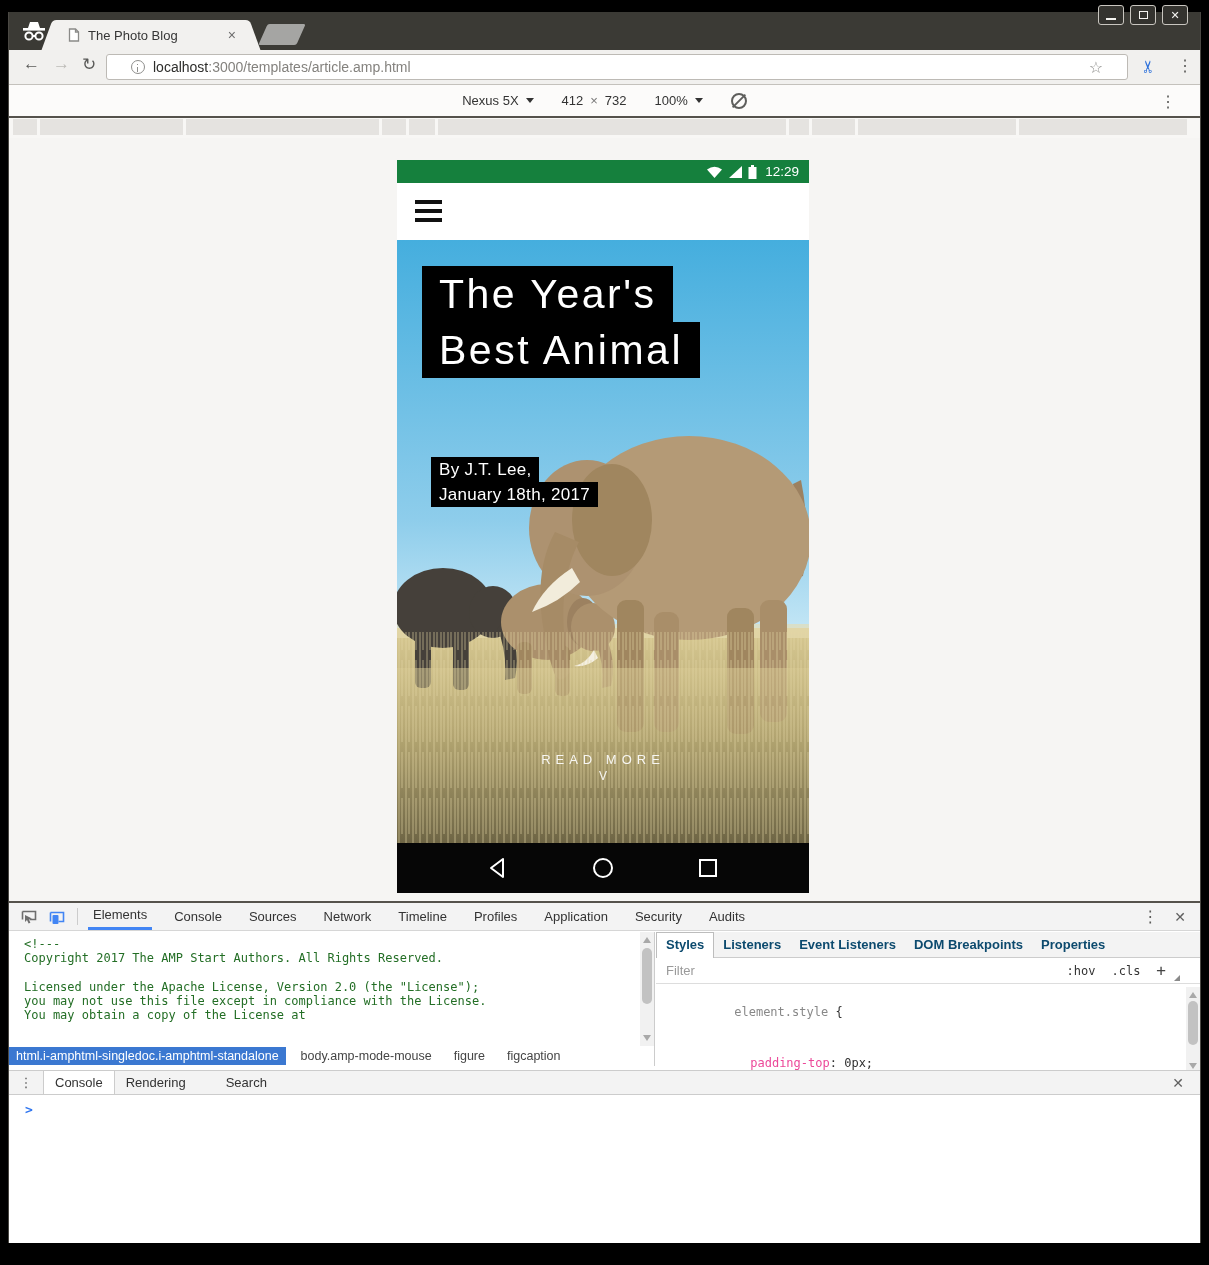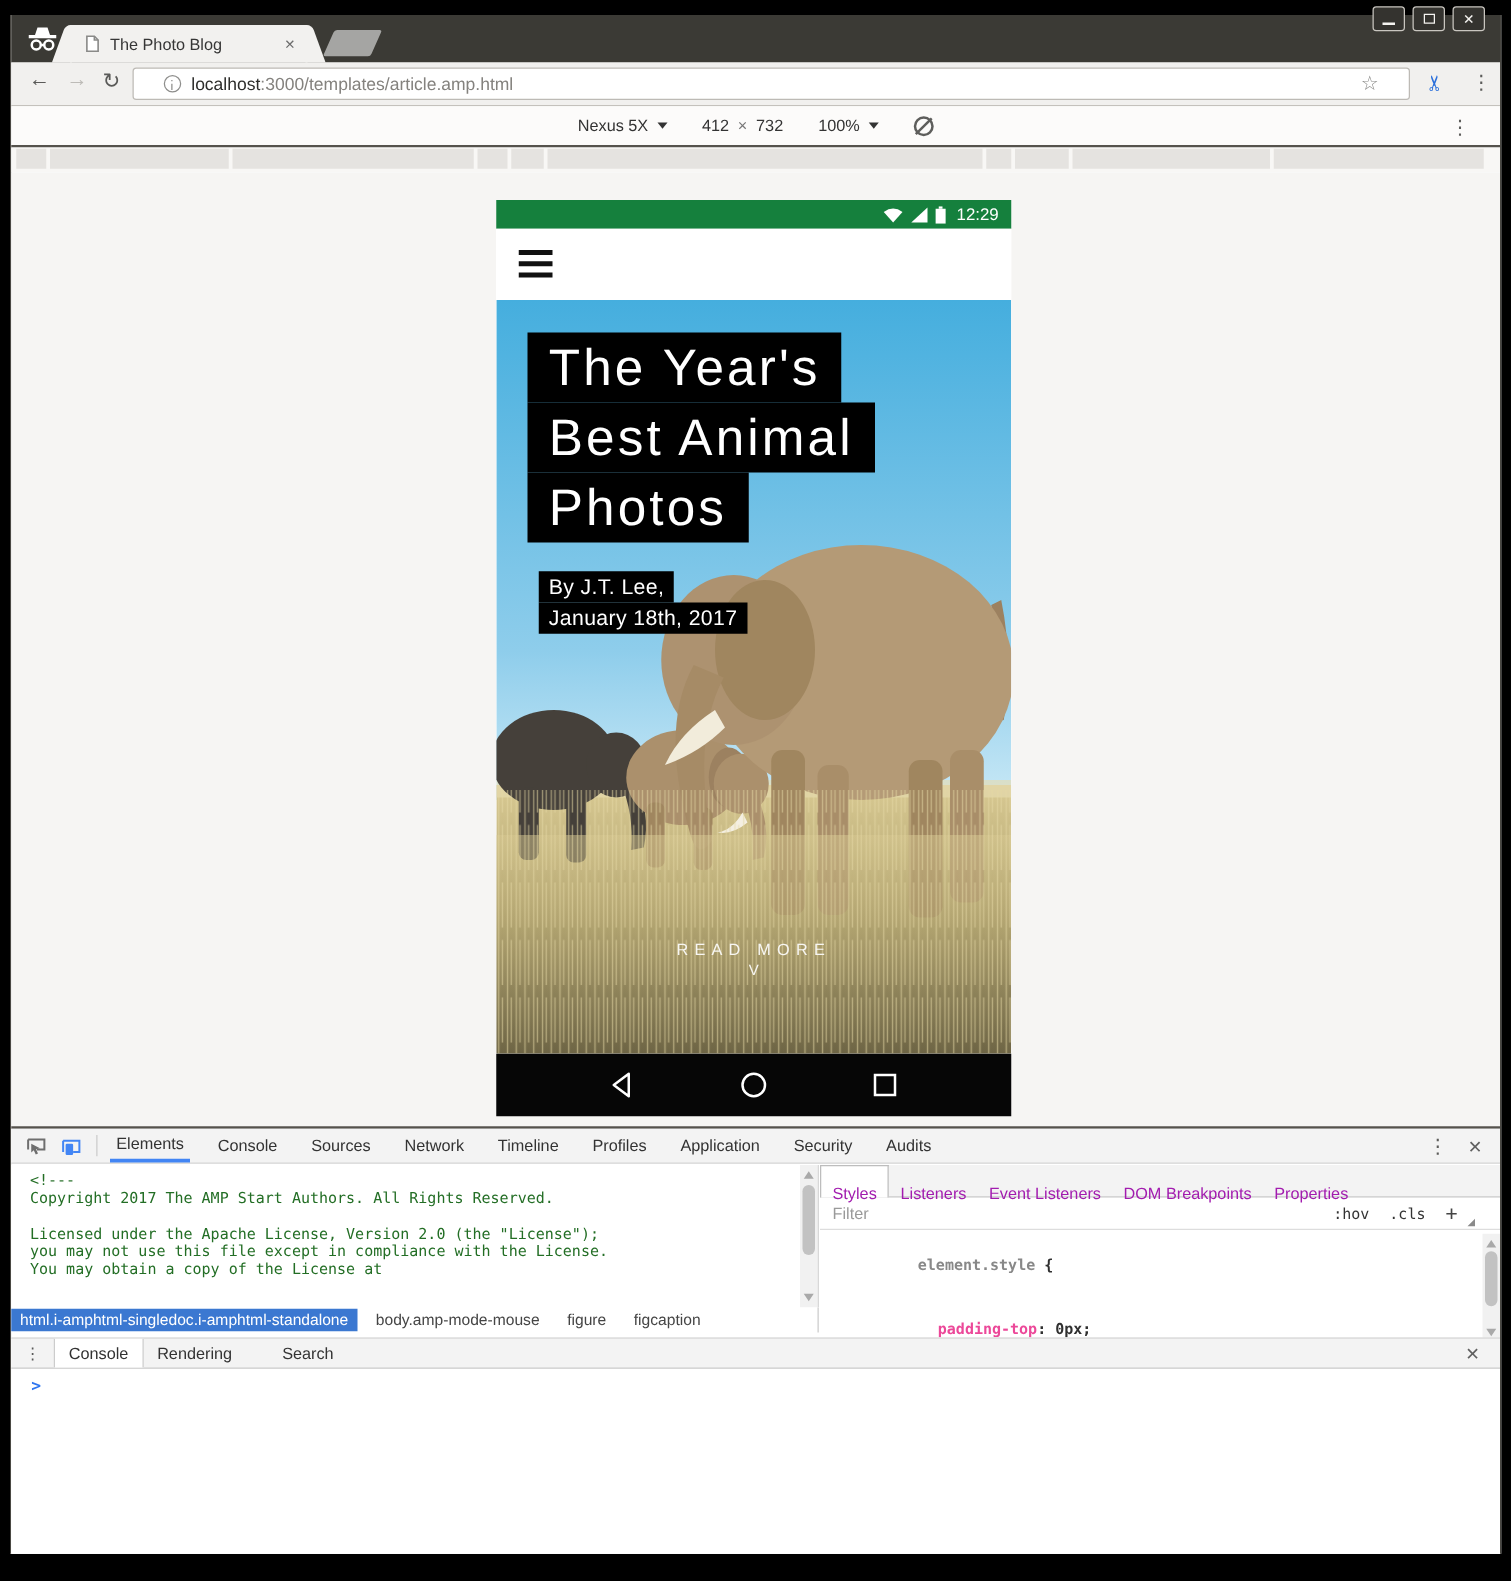--- a/index.html
+++ b/index.html
@@ -111,31 +111,31 @@
   .vscroll .thumb { position:absolute; left:2px; width:10px; background:#c2c2c2; border-radius:5px; }
 
   .crumbbar { position:absolute; left:0; top:143px; width:646px; height:20px; background:#fff;
               border-right:1px solid #ccc; display:flex; align-items:center; font-size:12.5px; }
   .crumb { padding:2px 7px; color:#454545; margin-right:8px; white-space:nowrap; }
   .crumb.selected { background:#3b78d1; color:#fff; }
 
   .styles-pane { position:absolute; left:647px; top:29px; right:0; height:139px; background:#fff; }
   .styles-tabs { height:26px; background:#f3f3f3; border-bottom:1px solid #ccc; display:flex;
                  align-items:stretch; font-size:13px; }
-  .s-tab { padding:10px 9px; line-height:25px; color:#a21caf; }
+  .s-tab { padding:0 9px; line-height:25px; color:#0c4a6e;font-weight:bold; }
   .s-tab.active { background:#fff; border:1px solid #bdbdbd; border-bottom:none; margin-bottom:-1px; line-height:24px; }
   .styles-filter { height:26px; border-bottom:1px solid #ddd; display:flex; align-items:center; padding:0 10px; position:relative; }
   .filter-ph { color:#9a9a9a; font-size:13px; }
   .filter-right { margin-left:auto; display:flex; align-items:center; gap:16px;
                   font-family:"DejaVu Sans Mono", monospace; font-size:12px; color:#333; padding-right:24px; }
   .plus-btn { font-size:16px; color:#444; }
   .corner-tri { position:absolute; right:20px; bottom:2px; width:0; height:0;
                 border-left:6px solid transparent; border-bottom:6px solid #8a8a8a; }
   .styles-body { position:relative; height:87px; font-family:"DejaVu Sans Mono", monospace; font-size:12px; }
-  .rule-line { line-height:17px; padding-left:6px; white-space:pre;font-weight:bold; }
+  .rule-line { line-height:17px; padding-left:6px; white-space:pre; }
   .rule-line.indent { padding-left:22px; }
   .sel-gray { color:#888; }
   .sel-dark { color:#222; }
   .prop { color:#ec4899; }
   .val  { color:#303030; }
   .brace { color:#303030; }
   .rule-div { border-bottom:1px solid #ccc; margin-top:4px; }
   .rule2 { margin-top:3px; position:relative; }
   .rule-source { position:absolute; right:24px; top:0; color:#888; text-decoration:underline; }
 
@@ -314,21 +314,20 @@
             <rect x="330" y="368" width="27" height="126" rx="9" fill="#a0865f"></rect>
             <rect x="363" y="360" width="27" height="122" rx="9" fill="#a98e69"></rect>
           </g>
           <rect y="428" width="412" height="175" fill="url(#grass)" opacity="0.5"></rect>
           <rect y="392" width="412" height="211" fill="url(#blades)"></rect>
         </svg>
 
         <div class="hero-title">
           <div>The Year's</div>
           <div>Best Animal</div>
-          <div>Photos</div>
         </div>
         <div class="hero-byline">
           <div>By J.T. Lee,</div>
           <div>January 18th, 2017</div>
         </div>
         <div class="read-more">
           <div>READ MORE</div>
           <div class="chev">V</div>
         </div>
       </div>

